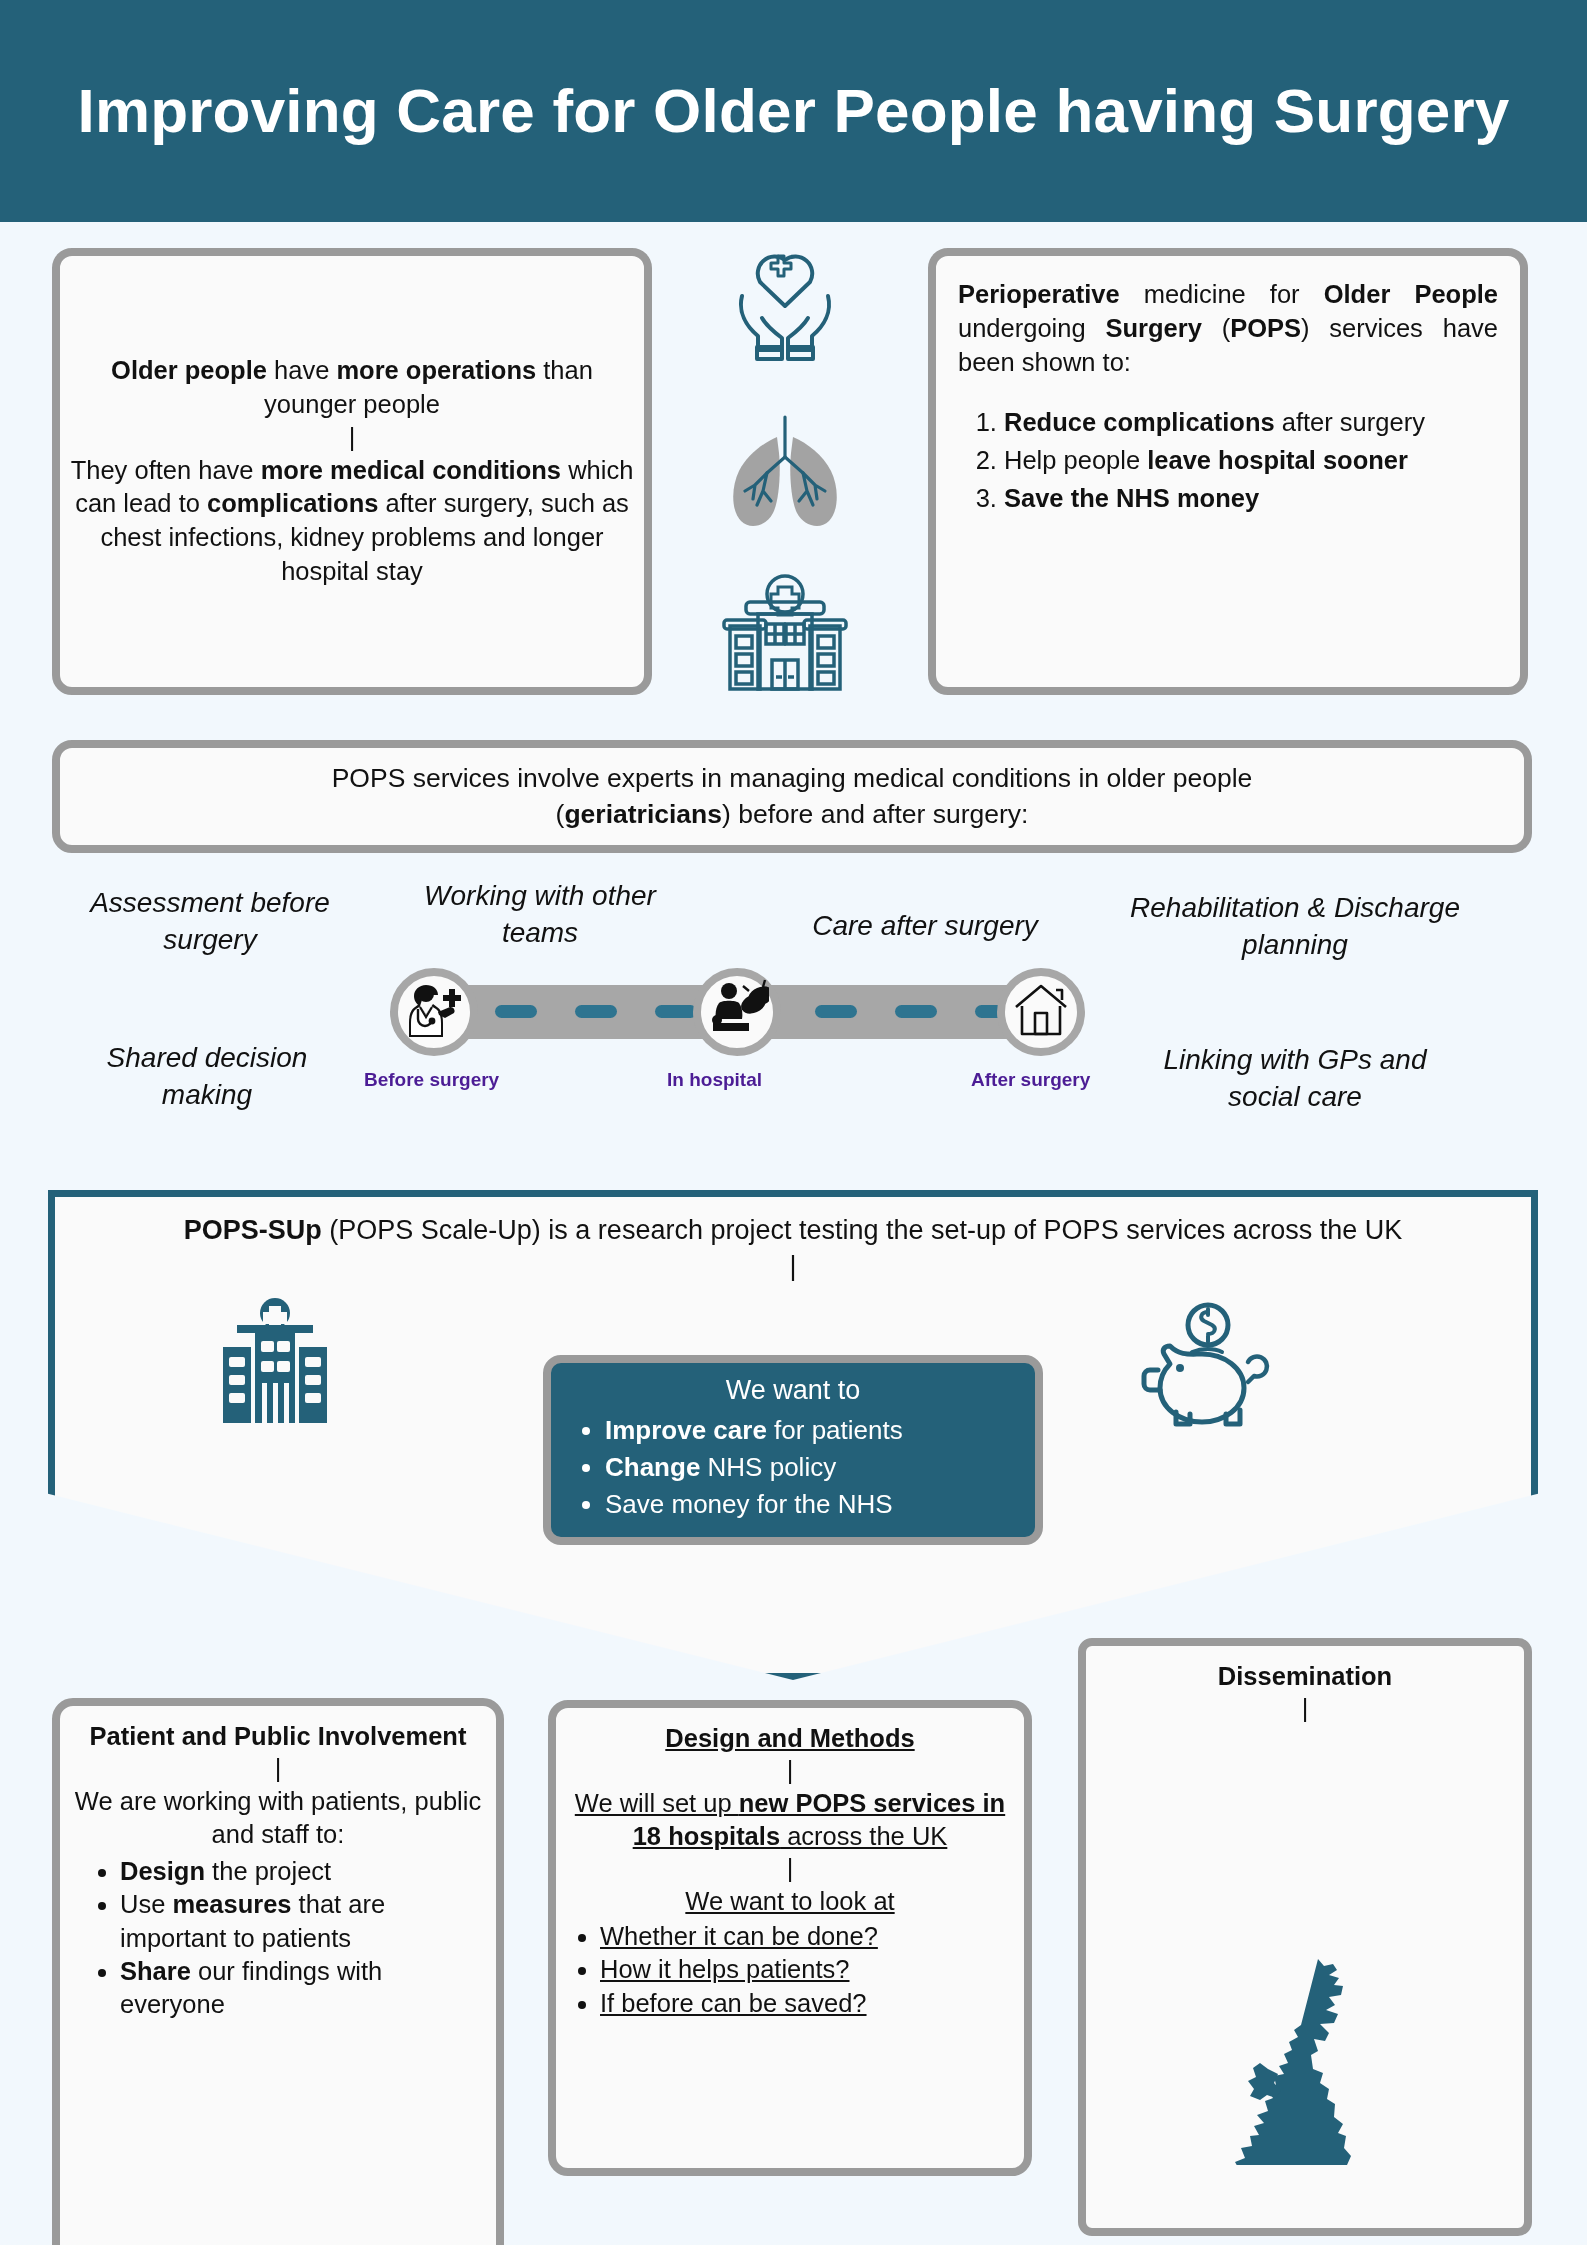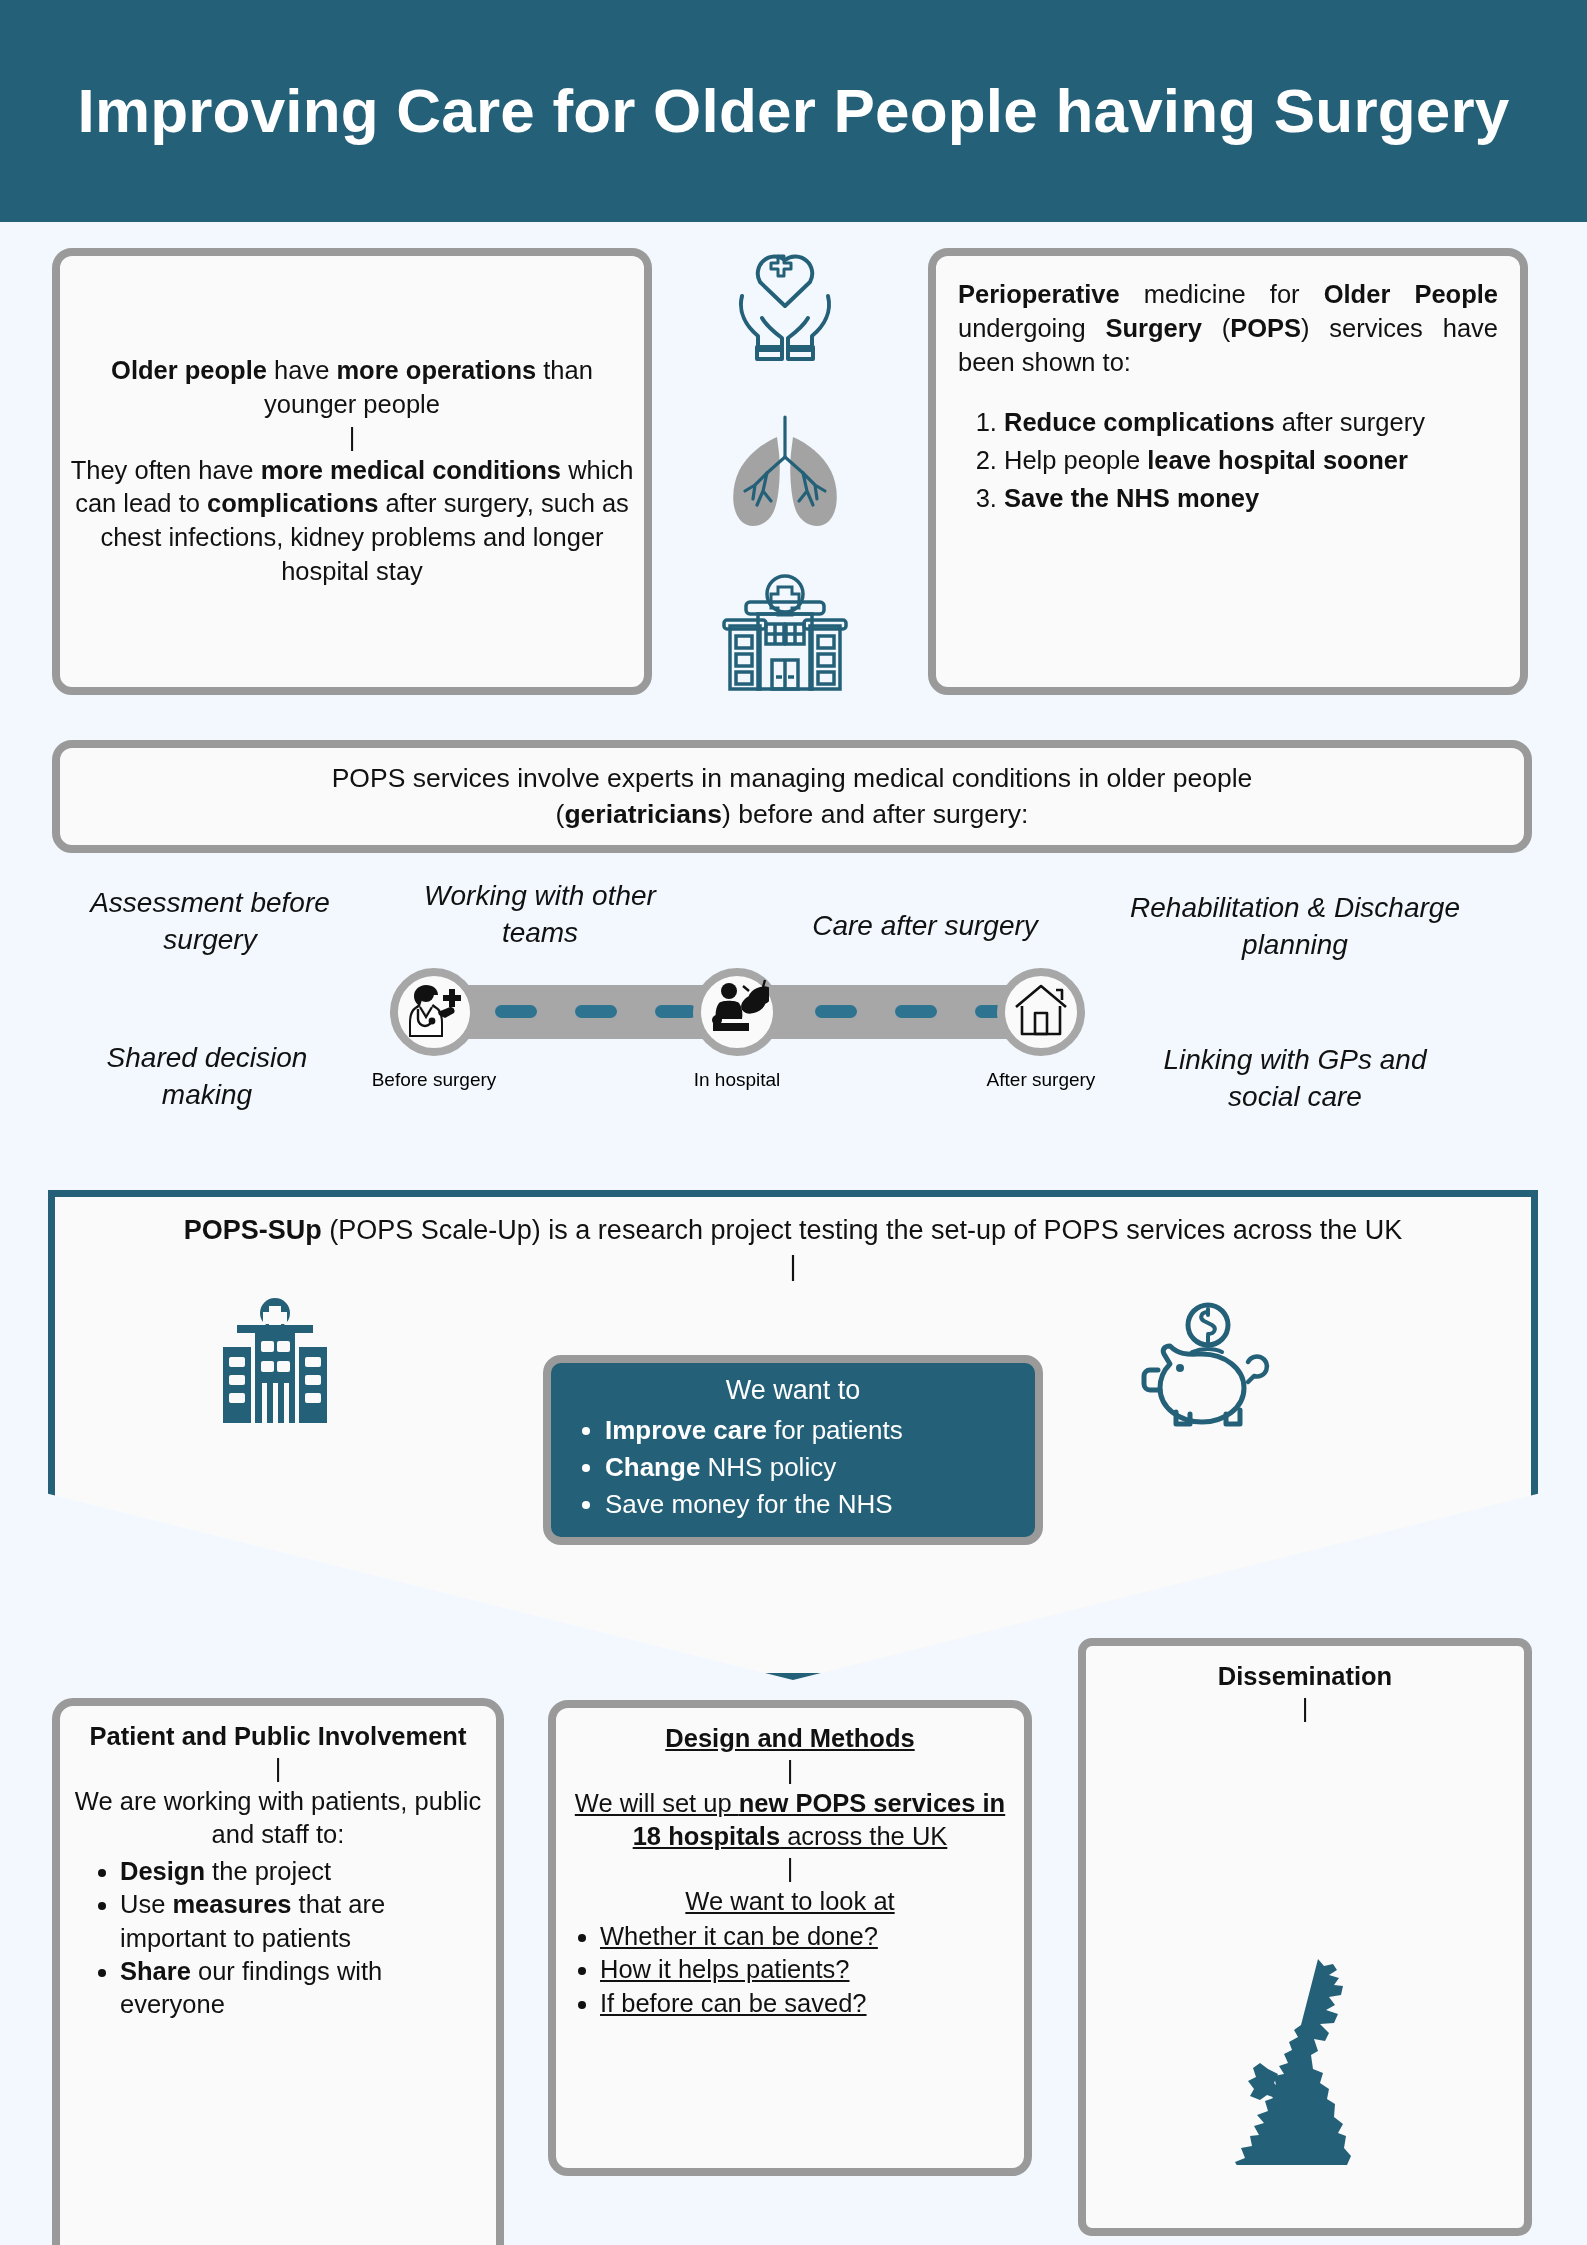--- a/index.html
+++ b/index.html
@@ -75,21 +75,21 @@
   }
   .dash{
     position:absolute;top:1005px;height:13px;width:42px;border-radius:7px;background:#2E7490;
   }
   .tl-node{
     position:absolute;width:88px;height:88px;border-radius:50%;
     background:#FAFAFA;border:8px solid #A7A7A7;box-sizing:border-box;
     display:flex;align-items:center;justify-content:center;
   }
   .tl-cap{
-    position:absolute;text-align:center;font-size:19px;line-height:1.25;color:#000000;width:140px;
+    position:absolute;font-size:19px;line-height:1.25;color:#4c1d95;width:140px;font-weight:bold;
   }
 
   
   .chev-wrap{position:absolute;left:48px;top:1190px;width:1490px;height:490px;}
   .chev-shape{
     position:absolute;inset:0;
     background:#FAFAFA;
     border:7px solid #246179;
     box-sizing:border-box;
     clip-path:polygon(0 0,100% 0,100% 62%,50% 100%,0 62%);

